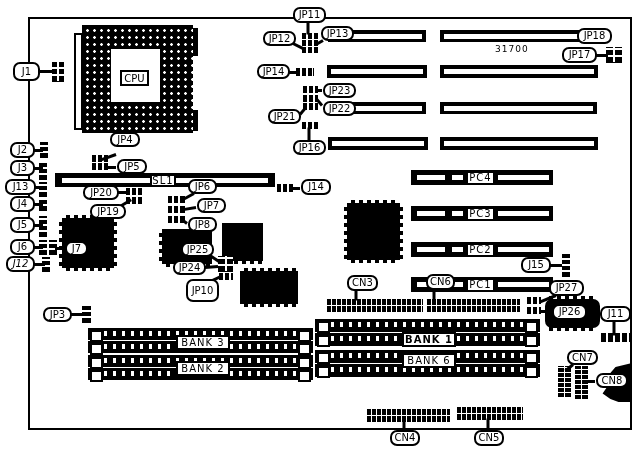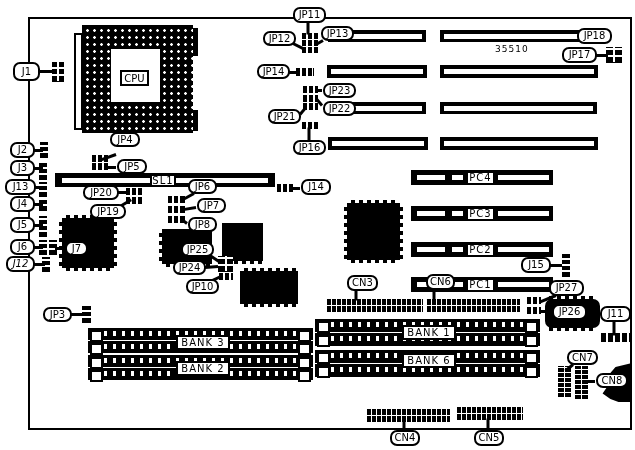--- a/index.html
+++ b/index.html
@@ -56,21 +56,21 @@
 
   <div class="abs corner-block" style="left:602px;top:363px;width:30px;height:39px;"></div>
 
   <div class="abs cpu-socket" style="left:82px;top:25px;width:111px;height:108px;"></div>
   <div class="abs cpu-strip" style="left:74px;top:33px;width:9px;height:97px;"></div>
   <div class="abs cpu-tab" style="left:193px;top:28px;width:5px;height:28px;"></div>
   <div class="abs cpu-tab" style="left:193px;top:110px;width:5px;height:21px;"></div>
   <div class="abs cpu-inner" style="left:110px;top:48px;width:51px;height:55px;"></div>
   <div class="abs cpu-label" style="left:120px;top:70px;width:29px;height:16px;">CPU</div>
 
-  <div class="abs txt" style="left:495px;top:44px;">35510</div>
+  <div class="abs txt" style="left:495px;top:44px;">31700</div>
 <div class="abs slot" style="left: 328px; top: 30px; width: 98px; height: 12px;">
       <div class="stripe" style="left: 4px; top: 4px; width: 90px; height: 5px;"></div>
     </div>
     <div class="abs slot" style="left: 440px; top: 30px; width: 158px; height: 12px;">
       <div class="stripe" style="left: 4px; top: 4px; width: 150px; height: 5px;"></div>
     </div>
     <div class="abs slot" style="left: 327px; top: 65px; width: 100px; height: 13px;">
       <div class="stripe" style="left: 4px; top: 4px; width: 92px; height: 5px;"></div>
     </div>
     <div class="abs slot" style="left: 440px; top: 65px; width: 158px; height: 13px;">
@@ -374,21 +374,21 @@
     </div>
     <div class="abs co" style="left: 188px; top: 217px; width: 29px; height: 15px;">
       <span>JP8</span>
     </div>
     <div class="abs co" style="left: 181px; top: 242px; width: 33px; height: 15px;">
       <span>JP25</span>
     </div>
     <div class="abs co" style="left: 173px; top: 260px; width: 33px; height: 15px;">
       <span>JP24</span>
     </div>
-    <div class="abs co" style="left: 186px; top: 279px; width: 33px; height: 15px;">
+    <div class="abs co" style="left: 186px; top: 279px; width: 33px; height: 23px;">
       <span>JP10</span>
     </div>
     <div class="abs co" style="left: 43px; top: 307px; width: 29px; height: 15px;">
       <span>JP3</span>
     </div>
     <div class="abs co" style="left: 301px; top: 179px; width: 30px; height: 16px;">
       <span>J14</span>
     </div>
     <div class="abs co" style="left: 293px; top: 7px; width: 33px; height: 16px;">
       <span>JP11</span>
@@ -464,19 +464,19 @@
     </div>
     <div class="abs co sq" style="left: 466px; top: 278px; width: 29px; height: 14px;">
       <span>PC1</span>
     </div>
     <div class="abs co sq" style="left: 176px; top: 335px; width: 54px; height: 15px;">
       <span>BANK 3</span>
     </div>
     <div class="abs co sq" style="left: 176px; top: 361px; width: 54px; height: 15px;">
       <span>BANK 2</span>
     </div>
-    <div class="abs co sq" style="left: 402px; top: 325px; width: 54px; height: 15px;">
+    <div class="abs co sq" style="left: 402px; top: 332px; width: 54px; height: 15px; font-weight: bold;">
       <span>BANK 1</span>
     </div>
     <div class="abs co sq" style="left: 402px; top: 353px; width: 54px; height: 15px;">
       <span>BANK 6</span>
     </div>
   </div>
 
 </body></html>

